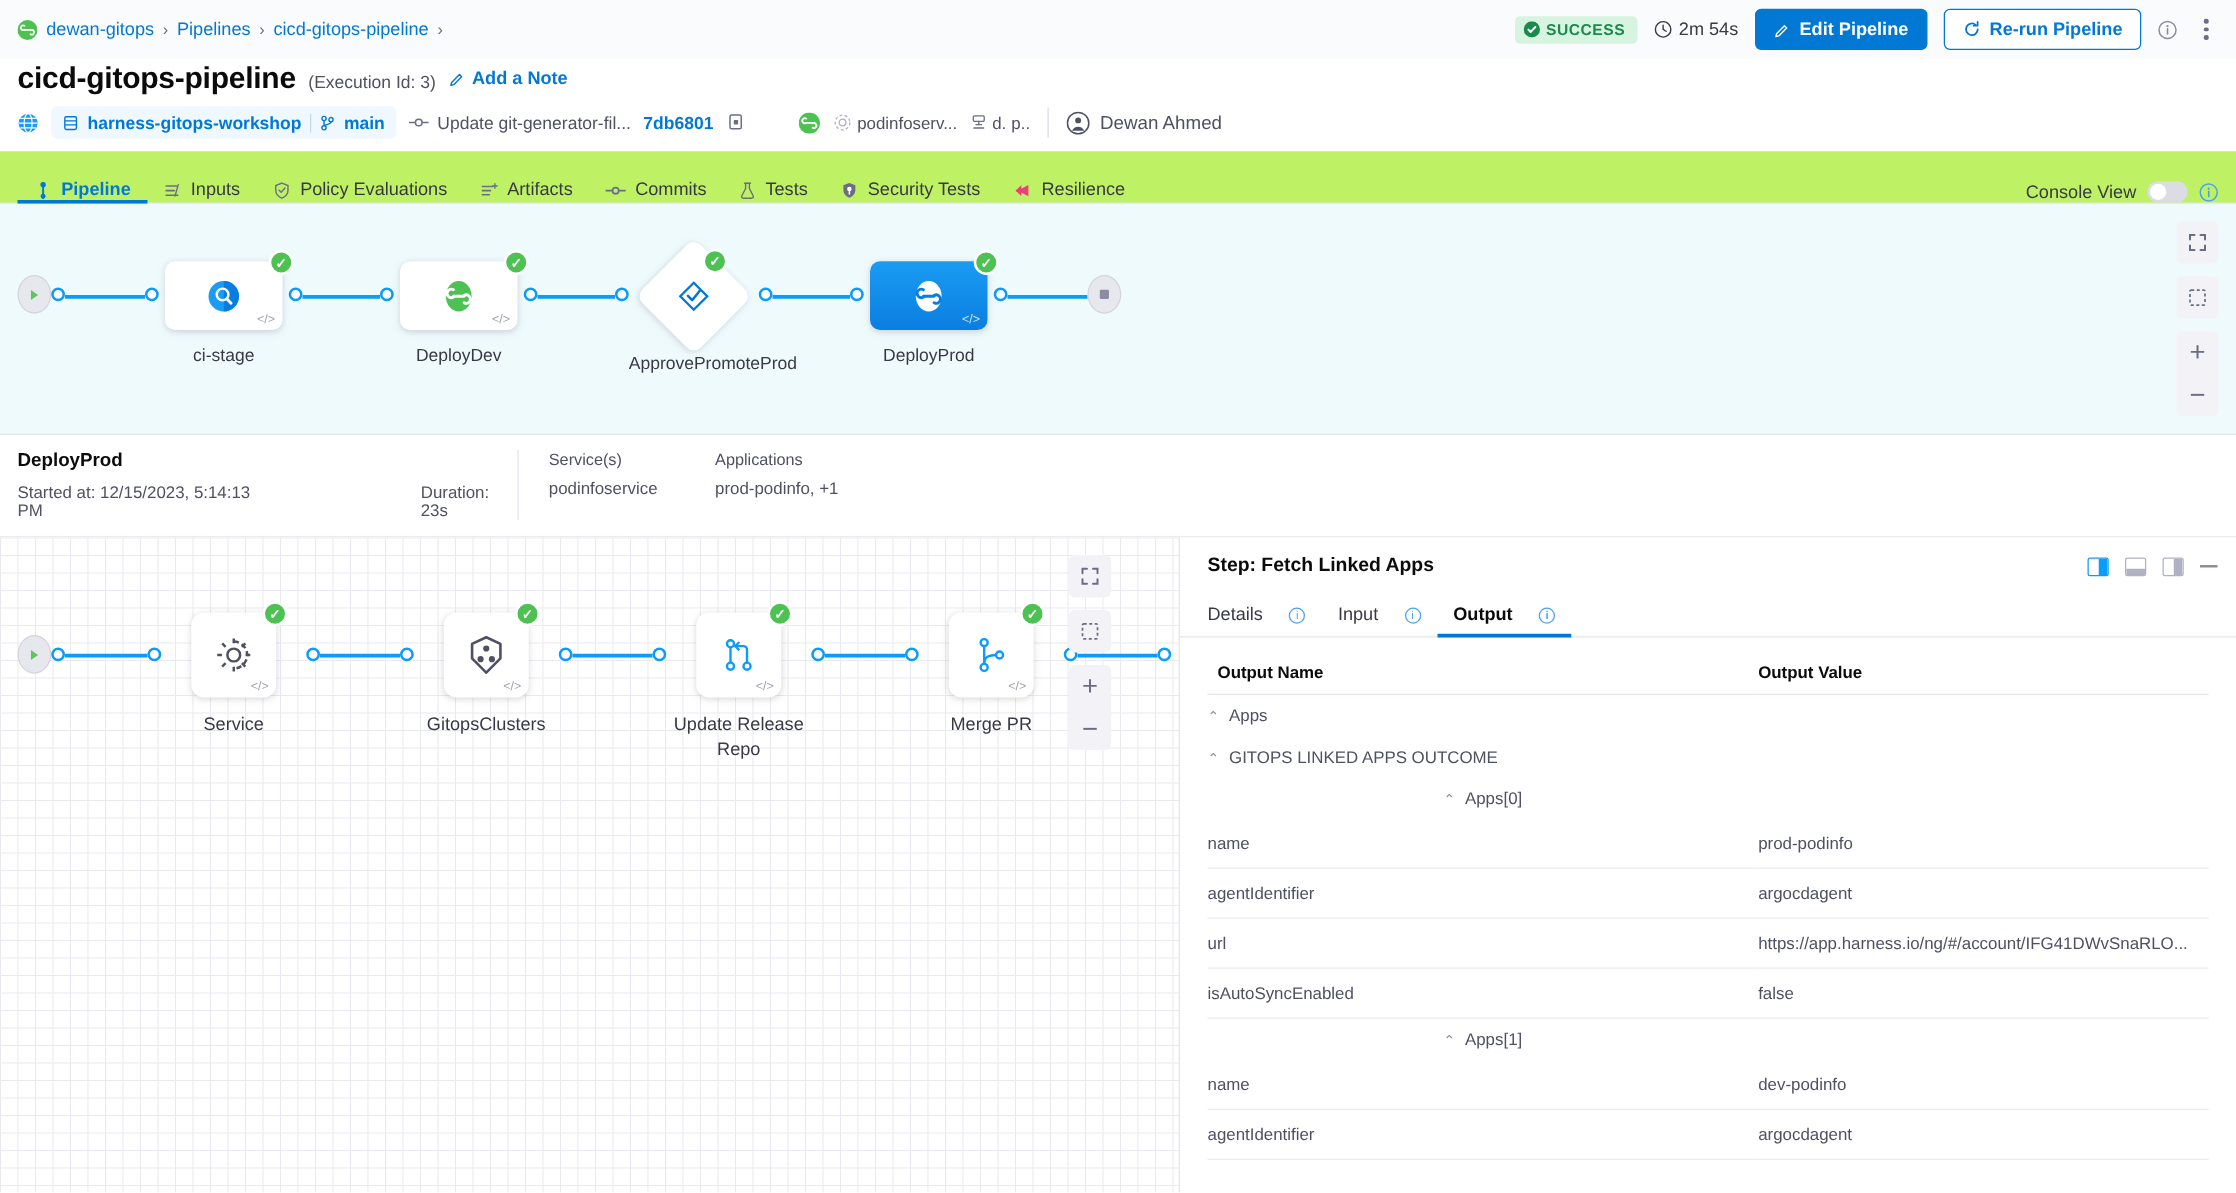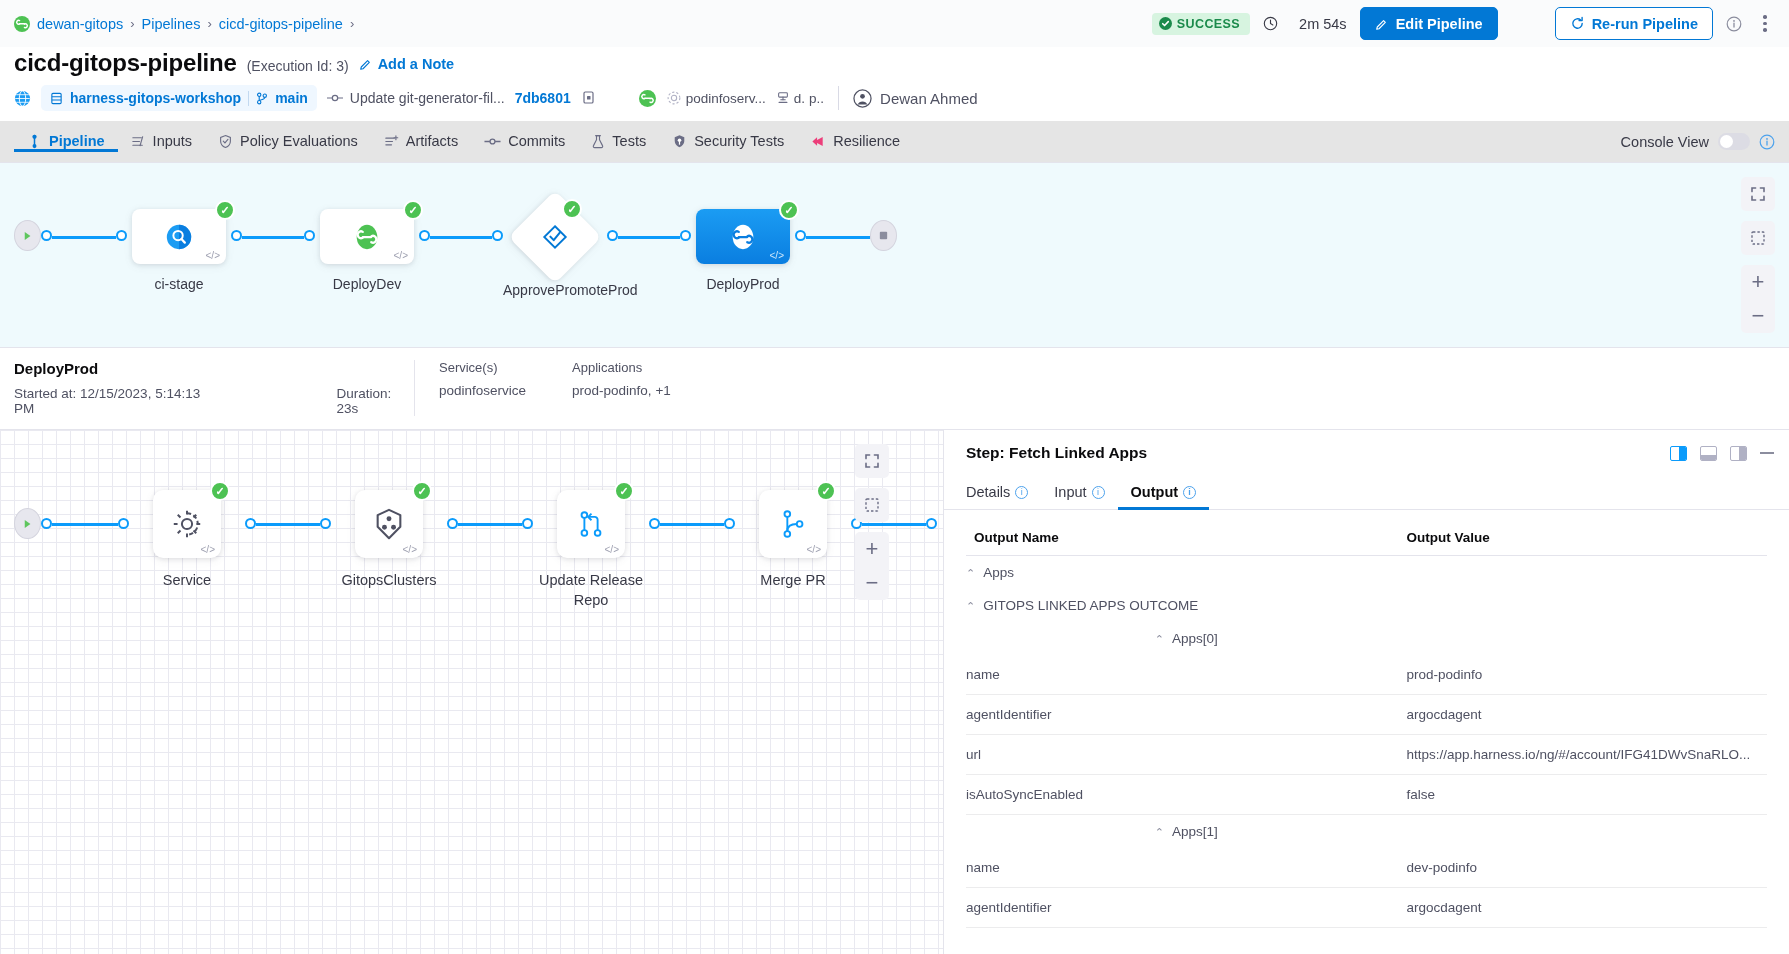--- a/index.html
+++ b/index.html
@@ -17,27 +17,27 @@
   }
   .crumbs { display: flex; align-items: center; gap: 7px; font-size: 14.5px; }
   .crumb-link { color: #0278d5; cursor: pointer; }
   .crumb-sep { color: #6b6d85; font-size: 13px; }
   .topbar-right { margin-left: auto; display: flex; align-items: center; gap: 13px; }
   .status-pill {
     background: #d7f4e0; color: #1b8a4b; font-size: 12.5px; font-weight: bold;
     letter-spacing: .4px; padding: 4px 10px 4px 7px; border-radius: 4px;
     display: flex; align-items: center; gap: 5px;
   }
-  .duration { display: flex; align-items: center; gap: 21px; font-size: 14.5px; color: #383946; }
+  .duration { display: flex; align-items: center; gap: 5px; font-size: 14.5px; color: #383946; }
   .btn {
     display: flex; align-items: center; gap: 7px; font-size: 14.5px;
     height: 33px; padding: 0 14px; border-radius: 5px; cursor: pointer; white-space: nowrap;
   }
   .btn-primary { background: #0278d5; color: #fff; font-weight: bold; border: 1px solid #0278d5; }
-  .btn-outline { background: #fff; color: #0278d5; font-weight: bold; border: 1px solid #0278d5; margin-left: 44px; }
+  .btn-outline { background: #fff; color: #0278d5; font-weight: bold; border: 1px solid #0278d5; }
   .icon-btn { cursor: pointer; display: flex; align-items: center; justify-content: center; }
   .kebab { width: 20px; height: 24px; display: flex; flex-direction: column; align-items: center; justify-content: center; gap: 3px; cursor: pointer; }
   .kebab i { width: 3.5px; height: 3.5px; border-radius: 50%; background: #6b6d85; display: block; }
 
   
   .titlerow { padding: 2px 14px 0 14px; display: flex; align-items: baseline; gap: 10px; background: #fff; }
   .page-title { font-size: 24px; font-weight: bold; color: #0b0b0d; letter-spacing: -.2px; }
   .exec-id { font-size: 14px; color: #4f5162; }
   .add-note { display: flex; align-items: center; gap: 5px; color: #0278d5; font-size: 14.5px; font-weight: bold; cursor: pointer; }
 
@@ -49,22 +49,22 @@
   }
   .chip-div { width: 1px; height: 15px; background: #c3d9f0; }
   .commit-msg { font-size: 14px; color: #4f5162; display: flex; align-items: center; gap: 7px; }
   .commit-hash { font-size: 14px; color: #0278d5; font-weight: bold; }
   .meta-sep { width: 1px; height: 24px; background: #d9dae5; margin: 0 4px; }
   .meta-small { font-size: 13.5px; color: #4f5162; display: flex; align-items: center; gap: 4px; }
   .user { display: flex; align-items: center; gap: 8px; font-size: 15px; color: #4f5162; }
 
   
   .tabs {
-    display: flex; align-items: center; height: 42px; border-bottom: 1px solid #e4e4ec;
-    padding: 0 14px; background: #e5e5e5; position: relative;
+    display: flex; align-items: flex-end; height: 42px; border-bottom: 1px solid #e4e4ec;
+    padding: 0 14px; background: #bef264; position: relative;
   }
   .tab {
     display: flex; align-items: center; gap: 7px; padding: 0 13px; font-size: 14.5px;
     color: #383946; cursor: pointer; border-bottom: 3px solid transparent; position: relative; top: 1px;
   }
   .tab.active { color: #0278d5; font-weight: bold; border-bottom-color: #0278d5; }
   .tabs-right { margin-left: auto; display: flex; align-items: center; gap: 9px; font-size: 14.5px; color: #383946; }
   .toggle { width: 32px; height: 17px; border-radius: 9px; background: #dcdce4; position: relative; cursor: pointer; }
   .toggle::after { content:""; position: absolute; left: 2px; top: 2px; width: 13px; height: 13px; border-radius: 50%; background: #fff; }
 
@@ -147,21 +147,21 @@
   .panel-title { font-size: 15.5px; font-weight: bold; color: #0b0b0d; }
   .panel-head-right { margin-left: auto; display: flex; align-items: center; gap: 13px; }
   .layout-ico { width: 17px; height: 15px; border: 1.5px solid #b0b1c4; border-radius: 2px; display: block; cursor: pointer; position: relative; overflow: hidden; }
   .layout-ico.right-active { border-color: #0b9bfb; }
   .layout-ico.right-active::after { content:""; position:absolute; right:0; top:0; bottom:0; width: 7px; background:#0b9bfb; }
   .layout-ico.bottom::after { content:""; position:absolute; left:0; right:0; bottom:0; height: 5px; background:#b0b1c4; }
   .layout-ico.rightgrey::after { content:""; position:absolute; right:0; top:0; bottom:0; width: 7px; background:#b0b1c4; }
   .minus-ico { width: 14px; height: 2px; background: #8b8d9e; cursor: pointer; }
 
   .panel-tabs { display: flex; align-items: stretch; padding: 0 22px; border-bottom: 1px solid #e4e4ec; margin-top: 14px; height: 34px; }
-  .ptab { display: flex; align-items: center; gap: 5px; padding: 0 13px; font-size: 14.5px; color: #383946; cursor: pointer; border-bottom: 3px solid transparent; position: relative; top: 1px; }
+  .ptab { display: flex; align-items: center; gap: 21px; padding: 0 13px; font-size: 14.5px; color: #383946; cursor: pointer; border-bottom: 3px solid transparent; position: relative; top: 1px; }
   .ptab:first-child { padding-left: 0; }
   .ptab.active { font-weight: bold; color: #0b0b0d; border-bottom-color: #0278d5; }
   .info-ico { width: 13px; height: 13px; border-radius: 50%; border: 1px solid #4da2ec; color: #4da2ec; font-size: 9px; display:flex; align-items:center; justify-content:center; line-height:1; }
 
   .out-scroll { flex: 1 1 auto; overflow: hidden; padding: 12px 22px 0 22px; }
   .out-table { width: 100%; border-collapse: collapse; table-layout: fixed; }
   .out-table th {
     text-align: left; font-size: 13.5px; font-weight: bold; color: #0b0b0d;
     padding: 8px 0 10px 0; border-bottom: 1px solid #e4e4ec;
   }

